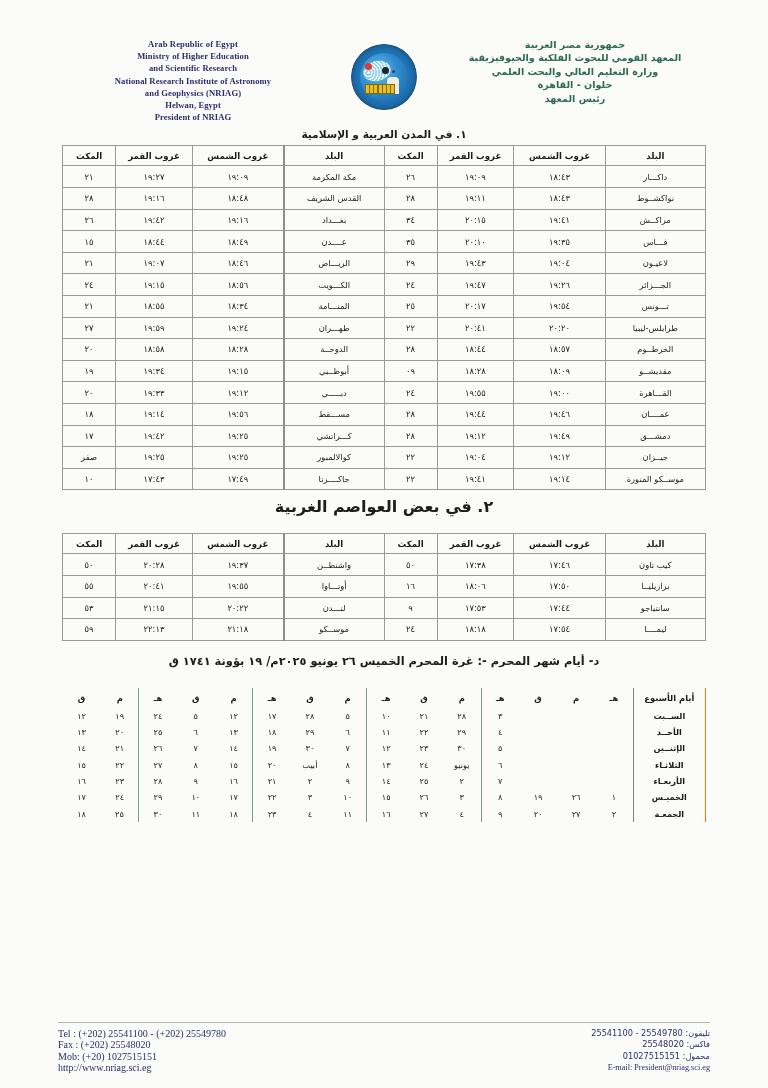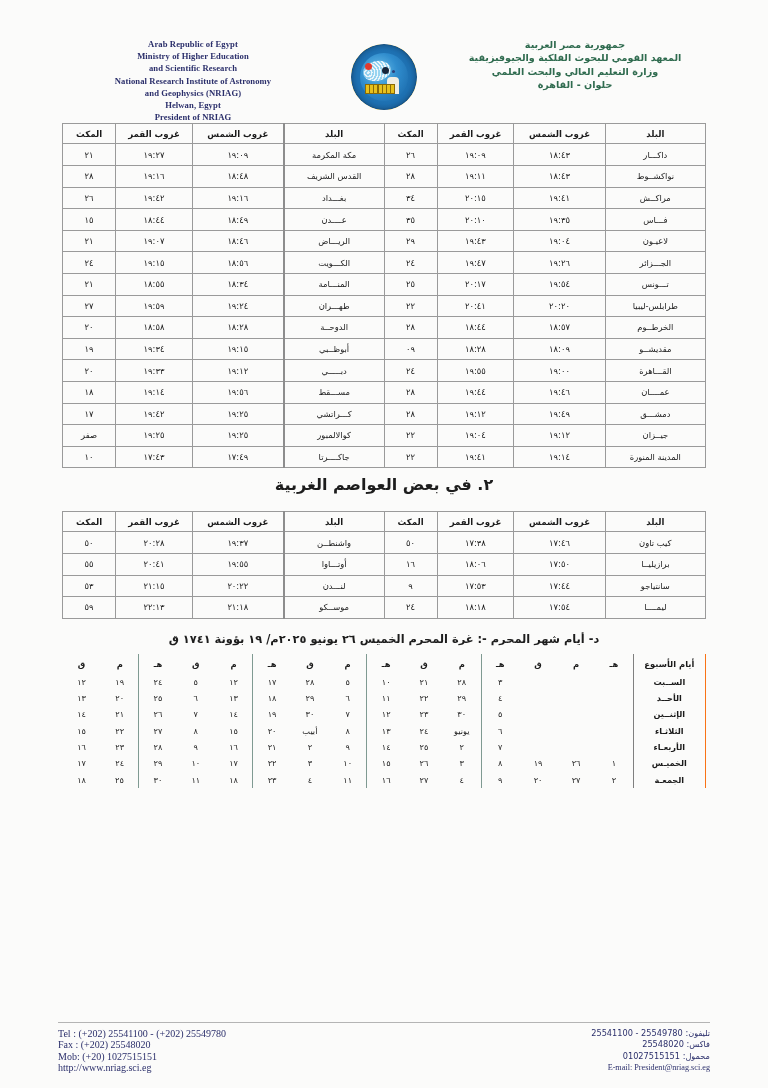--- a/index.html
+++ b/index.html
@@ -92,21 +92,21 @@
   .title-sub2{
     text-align:center;direction:rtl;
     font-family:"DejaVu Sans", sans-serif;
     font-weight:bold;font-size:16px;color:#1d1d1d;
     margin-top:7px;margin-bottom:17px;filter:blur(.25px);
   }
   .title-days{
     text-align:center;direction:rtl;
     font-family:"DejaVu Sans", sans-serif;
     font-weight:bold;font-size:11.4px;color:#1d1d1d;
-    margin-top:13px;margin-bottom:8px;filter:blur(.25px);
+    margin-top:13px;margin-bottom:20px;filter:blur(.25px);
   }
   
   .tbl-wrap{padding:0 62px;box-sizing:border-box;}
   table.grid{
     width:100%;
     border-collapse:collapse;
     direction:rtl;
     table-layout:fixed;
     font-family:"DejaVu Sans", sans-serif;
     filter:blur(.22px);
@@ -192,23 +192,25 @@
       <div class="dot-sm"></div>
       <div class="bldg"></div>
       <div class="wall"></div>
     </div>
 
     <div class="hdr-ar">
       <div>جمهورية مصر العربية</div>
       <div>المعهد القومي للبحوث الفلكية والجيوفيزيقية</div>
       <div>وزارة التعليم العالي والبحث العلمي</div>
       <div>حلوان - القاهرة</div>
+      <div>رئيس المعهد</div>
     </div>
   </div>
 
+  <div class="title-sub">١. في المدن العربية و الإسلامية</div>
 
   <div class="tbl-wrap">
     <table class="grid">
       <colgroup>
         <col class="c-city">
           <col class="c-sun">
           <col class="c-moon">
           <col class="c-stay">
         <col class="c-city">
           <col class="c-sun">
@@ -362,21 +364,21 @@
             <td class="city">جيــزان</td>
             <td>١٩:١٢</td>
             <td>١٩:٠٤</td>
             <td>٢٢</td>
             <td class="city divider">كوالالمبور</td>
             <td>١٩:٢٥</td>
             <td>١٩:٢٥</td>
             <td>صفر</td>
           </tr>
           <tr>
-            <td class="city">المدينة المنورة</td>
+            <td class="city">موســكو المنورة</td>
             <td>١٩:١٤</td>
             <td>١٩:٤١</td>
             <td>٢٢</td>
             <td class="city divider">جاكــــرتا</td>
             <td>١٧:٤٩</td>
             <td>١٧:٤٣</td>
             <td>١٠</td>
           </tr>
         </tbody>
     </table>

